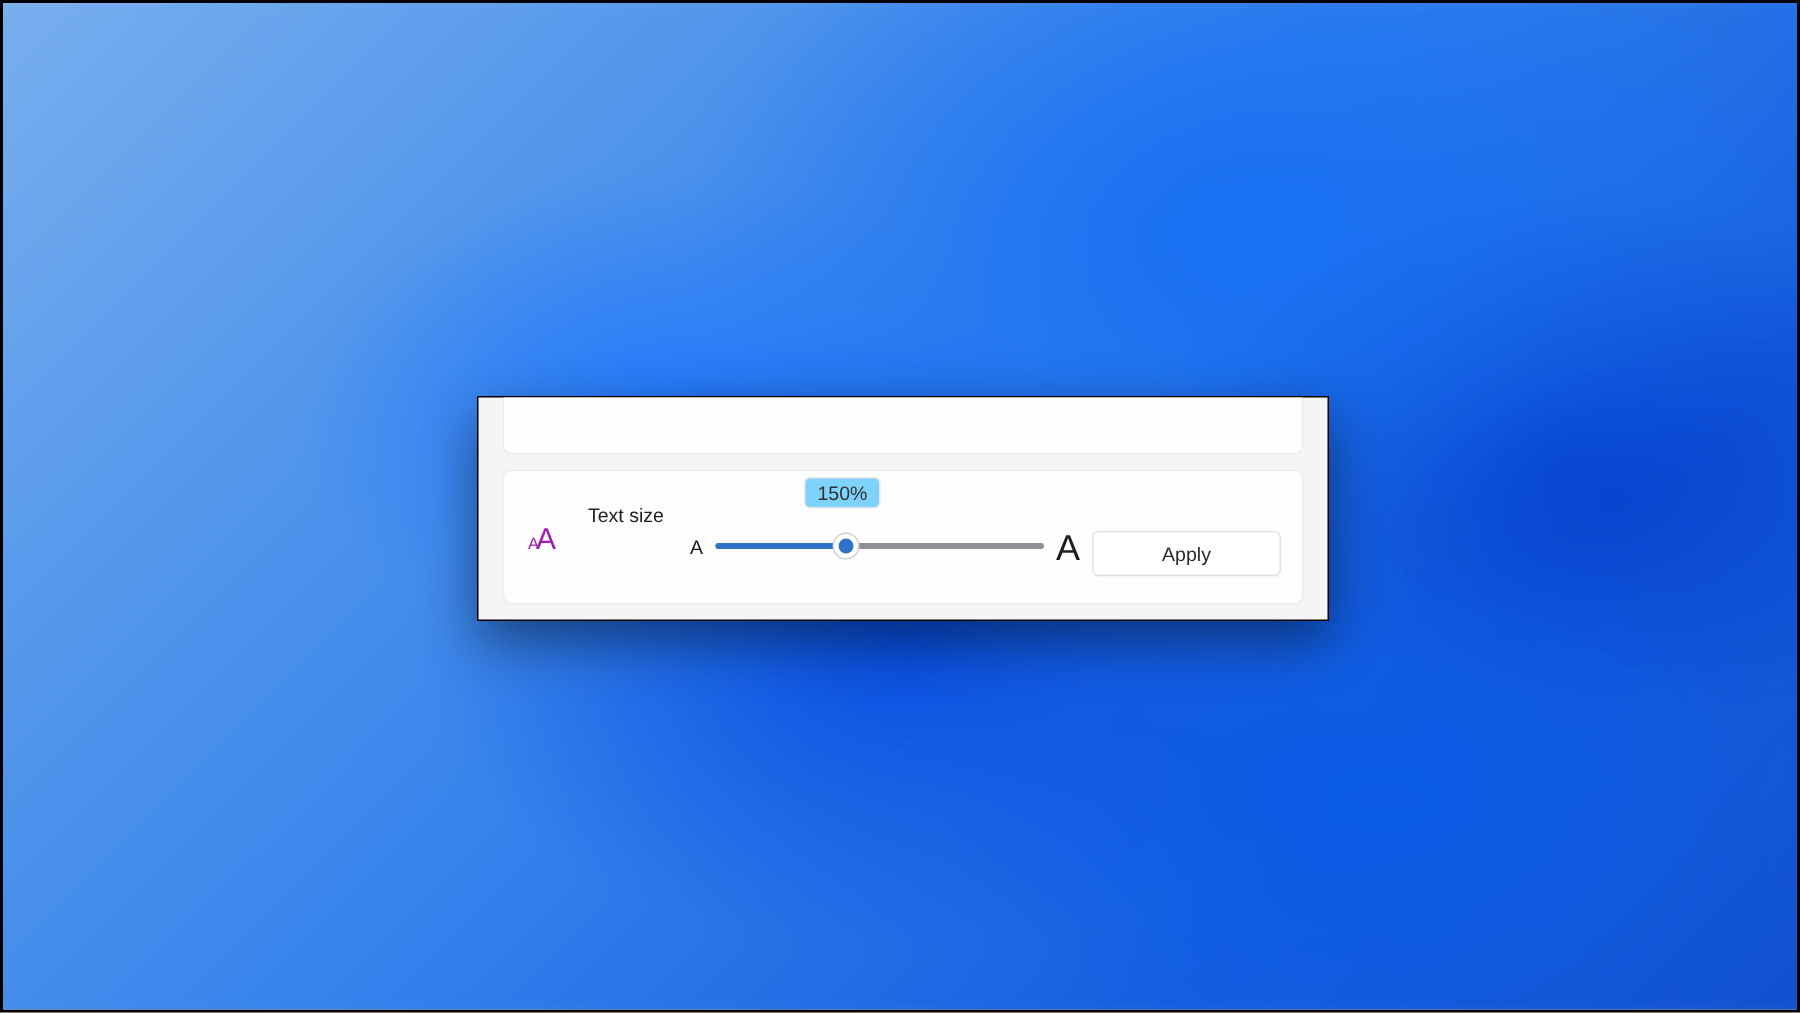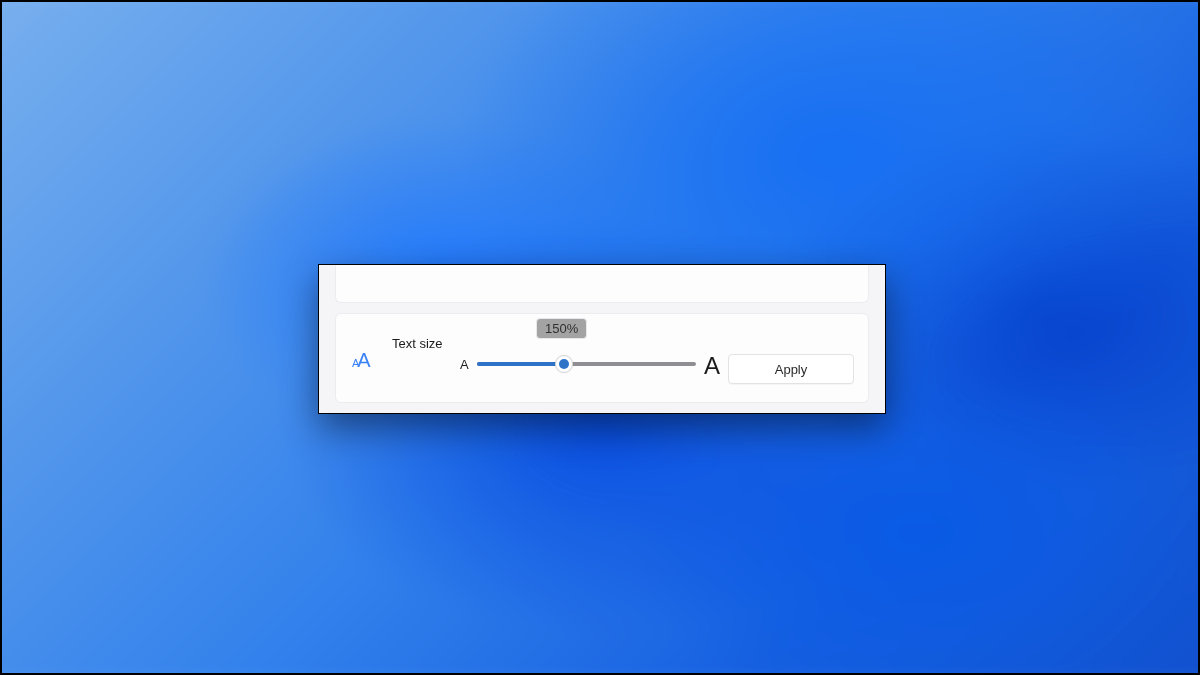--- a/index.html
+++ b/index.html
@@ -48,21 +48,21 @@
     border-radius: 6px;
     padding: 12px 14px 16px 12px;
     position: relative;
     height: 90px;
   }
 
   .icon-aa {
     position: absolute;
     left: 16px; top: 36px;
     font-family: "Segoe UI", Arial, sans-serif;
-    color: #3b82f6;
+    color: #a21caf;
     letter-spacing: -2px;
     line-height: 1;
   }
   .icon-aa .small { font-size: 11px; font-weight: 500; }
   .icon-aa .big   { font-size: 20px; font-weight: 500; }
 
   .label {
     position: absolute;
     left: 56px; top: 22px;
     font-size: 13px;
@@ -72,21 +72,21 @@
   .value-badge {
     position: absolute;
     left: 200px; top: 4px;
     min-width: 48px;
     padding: 2px 8px;
     border: 1px solid #e8e8ea;
     border-radius: 4px;
     font-size: 13px;
     color: #303030;
     text-align: center;
-    background: #a3a3a3;
+    background: #7dd3fc;
   }
 
   .slider-row {
     position: absolute;
     left: 124px; right: 148px; top: 42px;
     display: flex;
     align-items: center;
     gap: 8px;
   }
   .min-a { font-size: 13px; color: #1c1c1c; font-weight: 500; }

